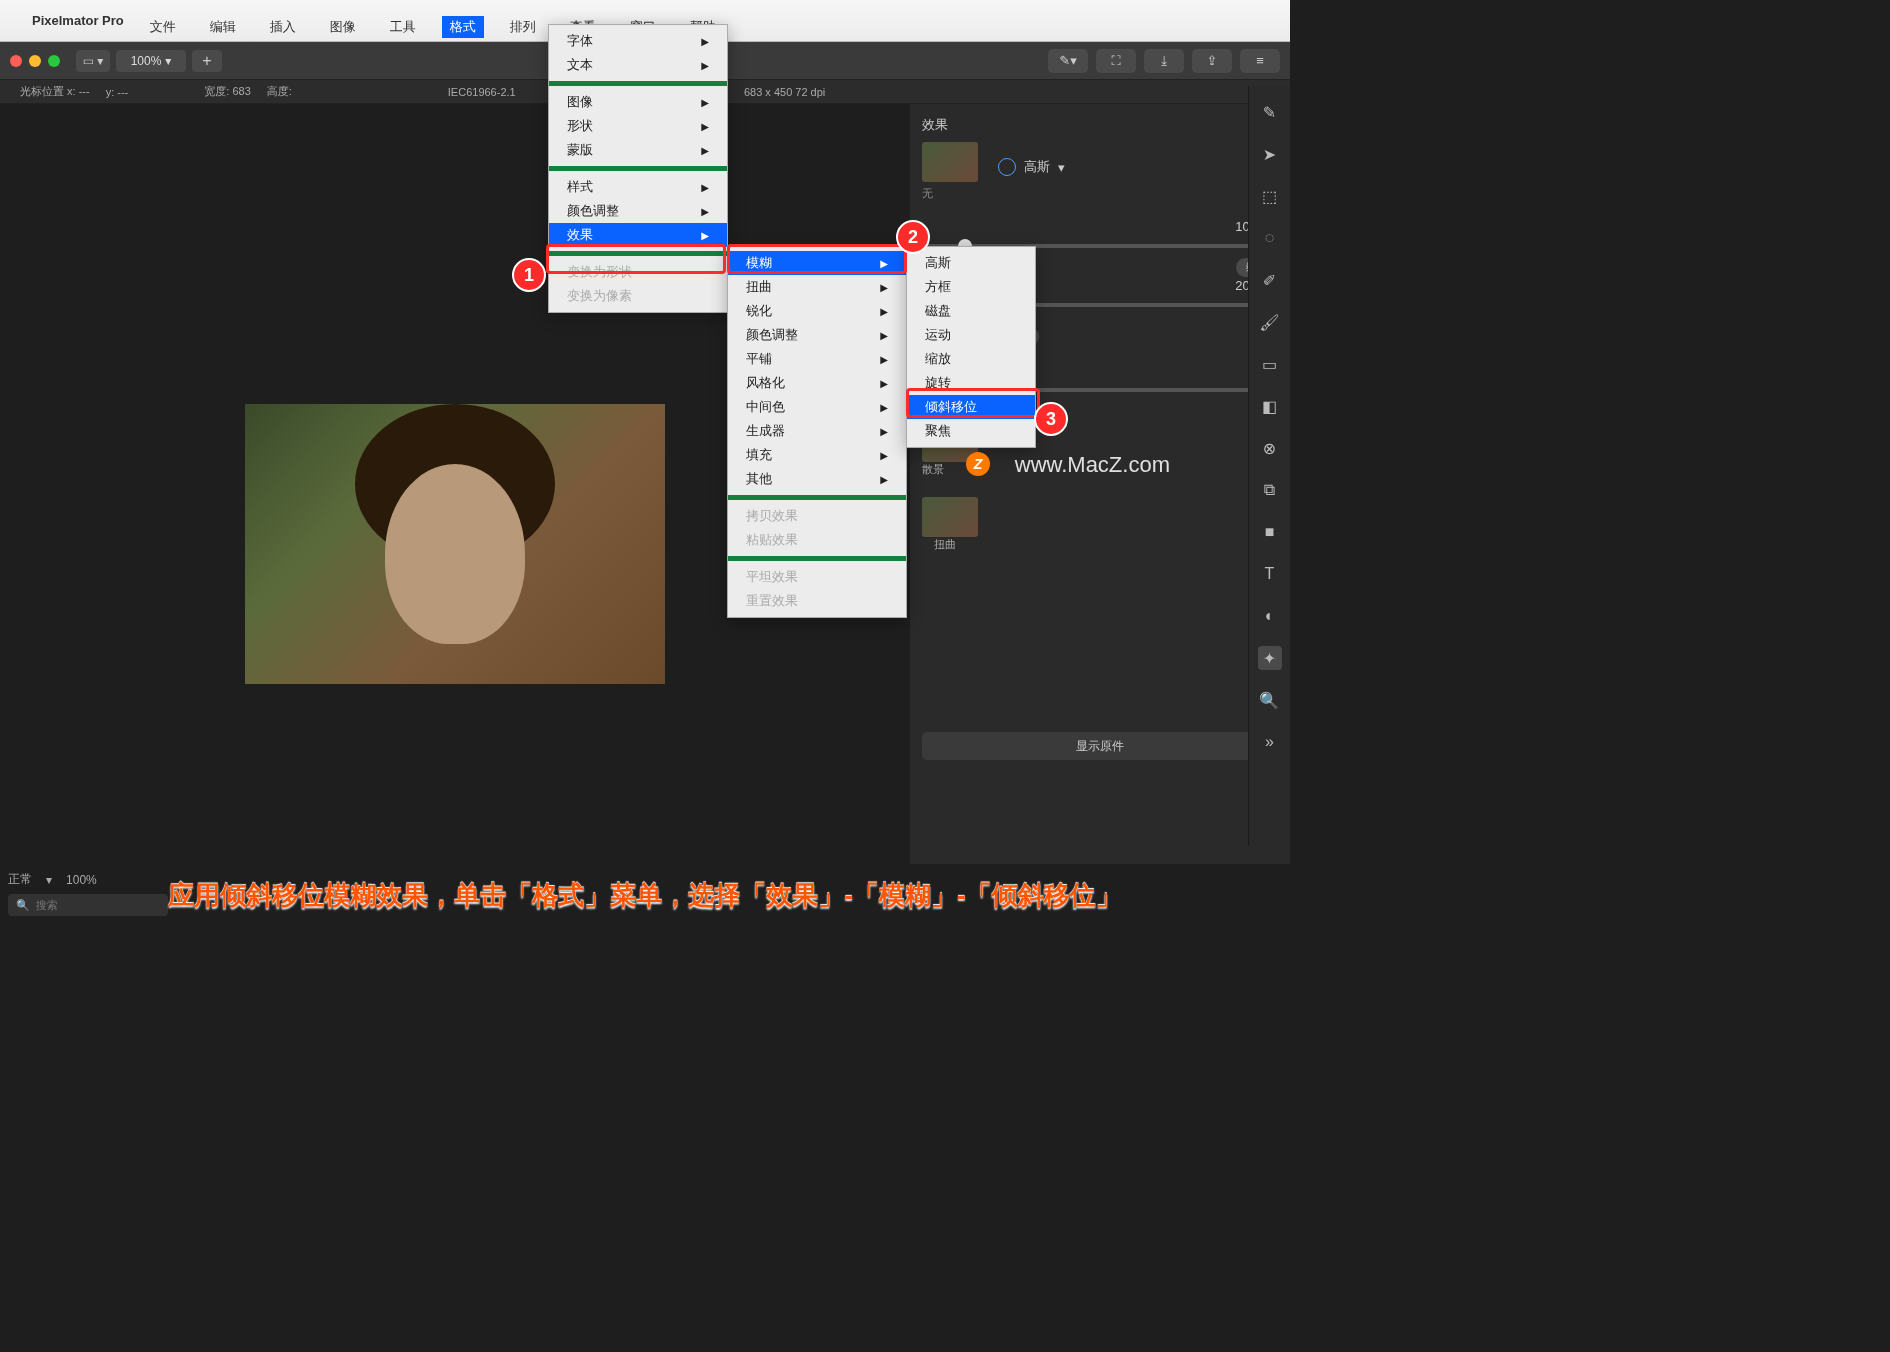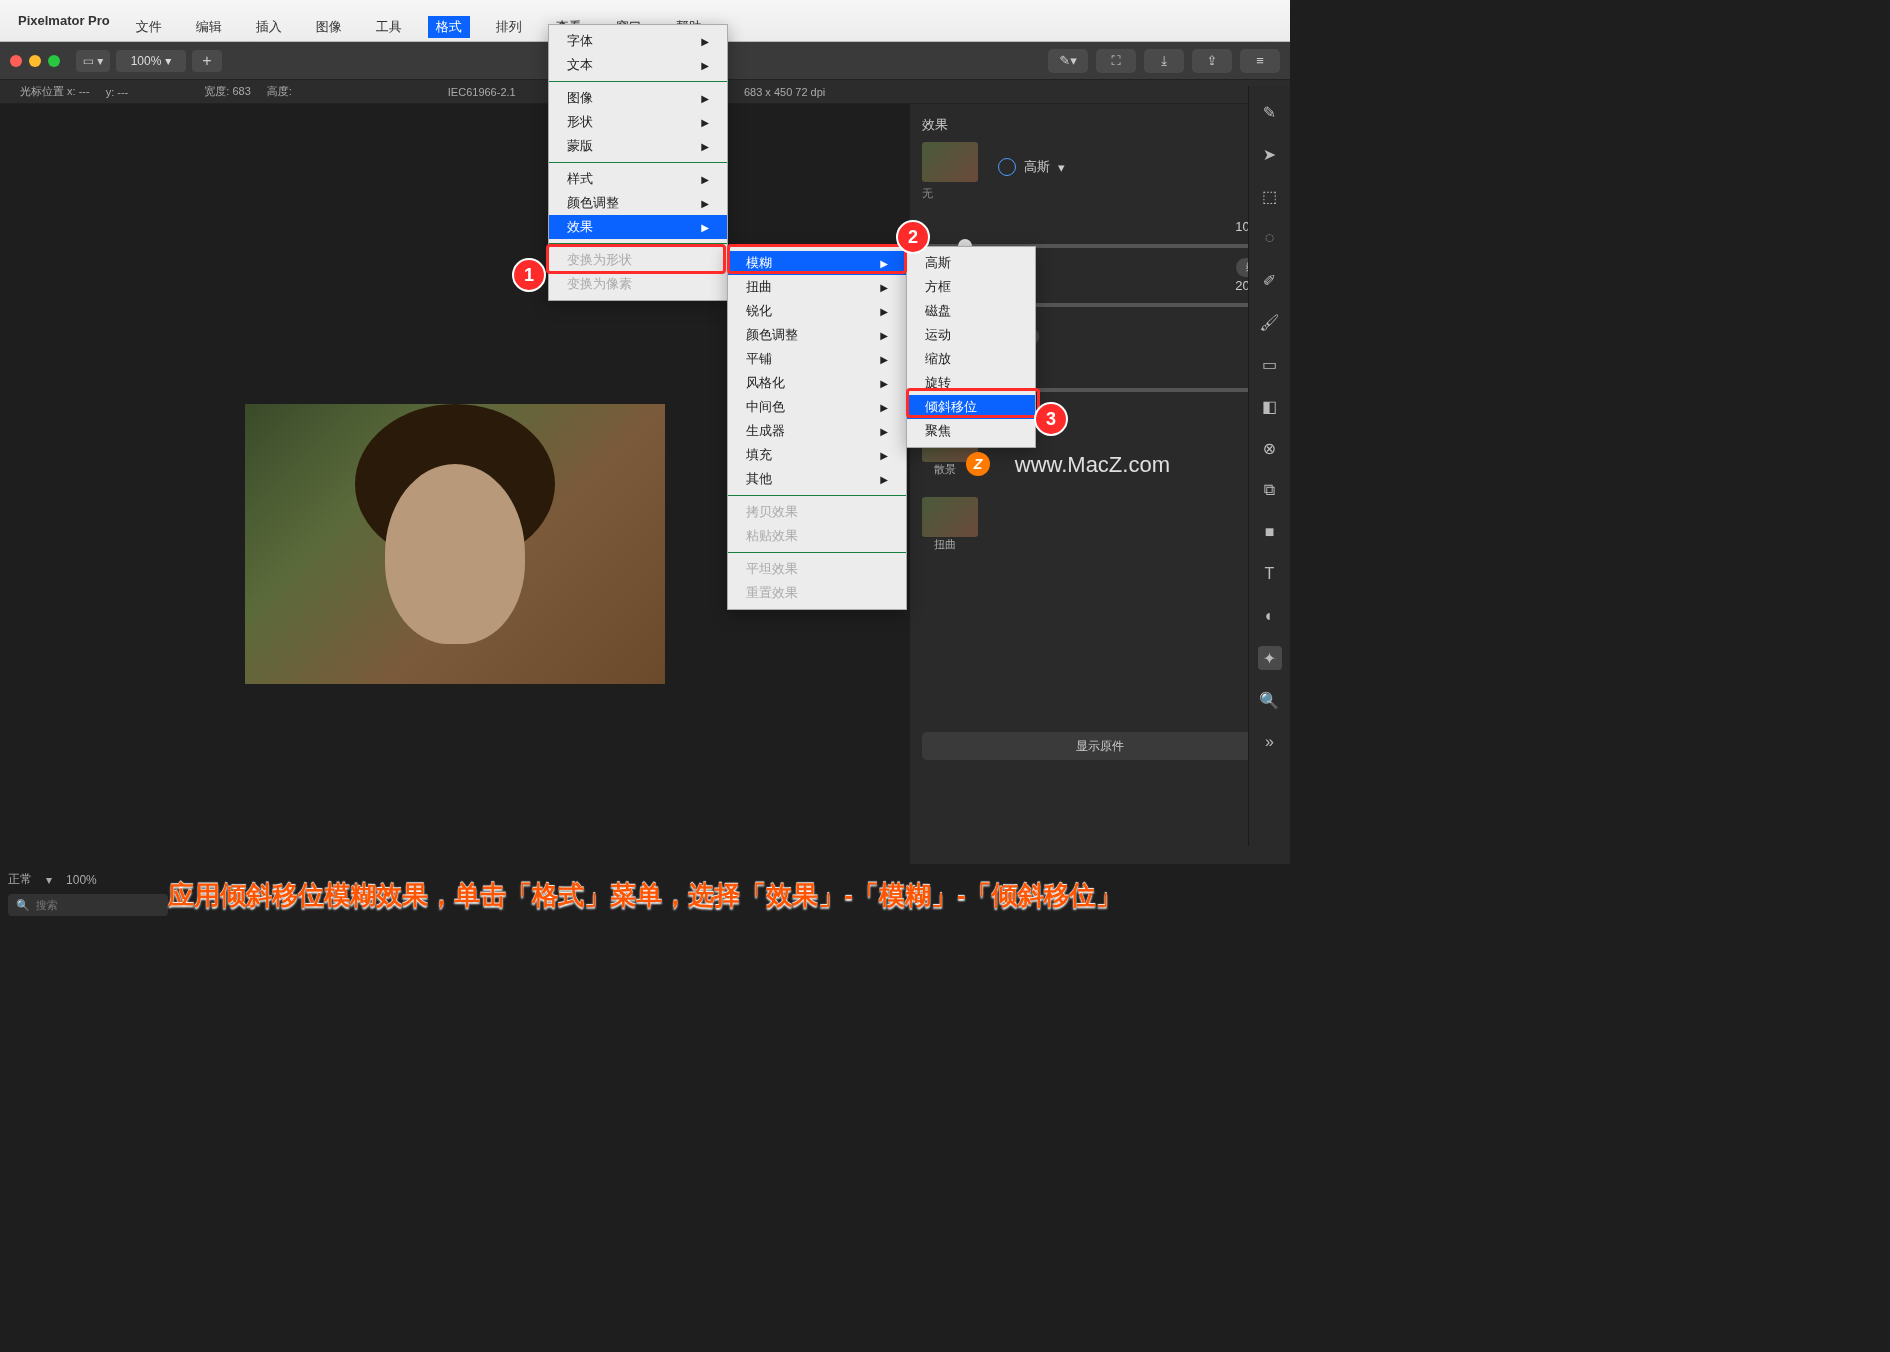--- a/index.html
+++ b/index.html
@@ -1,19 +1,19 @@
 <!DOCTYPE html>
 <html><head>
   <meta charset="utf-8">
   <style>
     * { margin: 0; padding: 0; box-sizing: border-box; font-family: -apple-system, "Helvetica Neue", sans-serif; user-select: none; }
     body { background: #1e1e1e; width: 1290px; height: 924px; position: relative; overflow: hidden; }
     
     
-    .menubar { height: 42px; background: linear-gradient(#f6f6f6, #ececec); display: flex; align-items: center; font-size: 13px; color: #333; gap: 18px; border-bottom: 1px solid #bbb; }
+    .menubar { height: 42px; background: linear-gradient(#f6f6f6, #ececec); display: flex; align-items: center; font-size: 13px; color: #333; padding-left: 14px; gap: 18px; border-bottom: 1px solid #bbb; }
     .menubar .apple { font-size: 14px; }
     .menubar .appname { font-weight: 600; }
     .menubar .mitem { padding: 2px 8px; margin-top: 12px; }
     .menubar .mitem.active { background: #0a63ff; color: #fff; }
     
     
     .toolbar { height: 38px; background: #3a3a3a; display: flex; align-items: center; padding: 0 10px; gap: 6px; border-bottom: 1px solid #222; position: relative; }
     .traffic { display: flex; gap: 7px; margin-right: 10px; }
     .tlight { width: 12px; height: 12px; border-radius: 50%; }
     .tlight.r { background: #ff5f57; } .tlight.y { background: #febc2e; } .tlight.g { background: #28c840; }
@@ -56,21 +56,21 @@
     .rp-label { color: #aaa; font-size: 11px; }
     .rp-btn-wide { width: 100%; height: 28px; background: #3a3a3a; border-radius: 5px; display: flex; align-items: center; justify-content: center; margin-top: 180px; font-size: 12px; }
     
     
     .toolstrip { position: absolute; right: 0; top: 86px; width: 42px; background: #2a2a2a; display: flex; flex-direction: column; align-items: center; gap: 18px; padding: 14px 0; border-left: 1px solid #1a1a1a; height: 760px; }
     .tool { width: 24px; height: 24px; display: flex; align-items: center; justify-content: center; color: #bbb; font-size: 16px; }
     .tool.active { background: #4a4a4a; border-radius: 4px; }
     
     
     .menu1 { position: absolute; left: 548px; top: 24px; width: 180px; background: #ececec; border: 1px solid #aaa; box-shadow: 0 4px 16px rgba(0,0,0,0.3); font-size: 13px; z-index: 10; }
-    .menu-group { border-bottom: 1px solid #15803d; padding: 4px 0; }
+    .menu-group { border-bottom: 5px solid #15803d; padding: 4px 0; }
     .menu-group:last-child { border-bottom: none; }
     .mi { padding: 3px 18px; display: flex; justify-content: space-between; align-items: center; color: #222; }
     .mi.disabled { color: #aaa; }
     .mi .arrow { font-size: 10px; }
     .mi.hi { background: #0a63ff; color: #fff; }
     
     .menu2 { position: absolute; left: 727px; top: 246px; width: 180px; background: #ececec; border: 1px solid #aaa; box-shadow: 0 4px 16px rgba(0,0,0,0.3); font-size: 13px; z-index: 11; }
     
     .menu3 { position: absolute; left: 906px; top: 246px; width: 130px; background: #ececec; border: 1px solid #aaa; box-shadow: 0 4px 16px rgba(0,0,0,0.3); font-size: 13px; z-index: 12; }
     
@@ -177,21 +177,21 @@
       <div class="rp-effect"><div class="rp-circle"></div><span>旋转</span>▾ <span class="rp-edit">编辑</span></div>
     </div>
     <div style="display:flex;justify-content:space-between;margin-top:14px">
       <span>数量</span>
       <span>10%</span>
     </div>
     <div class="rp-slider">
         <div class="rp-knob" style="left:10%"></div>
       </div>
     <div style="margin-top:30px"><div class="rp-thumb"></div></div>
-    <div class="rp-label" style="margin-left:12px">散景</div>
+    <div class="rp-label" style="">散景</div>
     <div style="margin-top:20px"><div class="rp-thumb"></div></div>
     <div class="rp-label" style="margin-left:12px">扭曲</div>
     <div class="rp-btn-wide">显示原件</div>
   </div>
 </div>
 
 <div class="toolstrip">
   <div class="tool">✎</div>
   <div class="tool">➤</div>
   <div class="tool">⬚</div>

